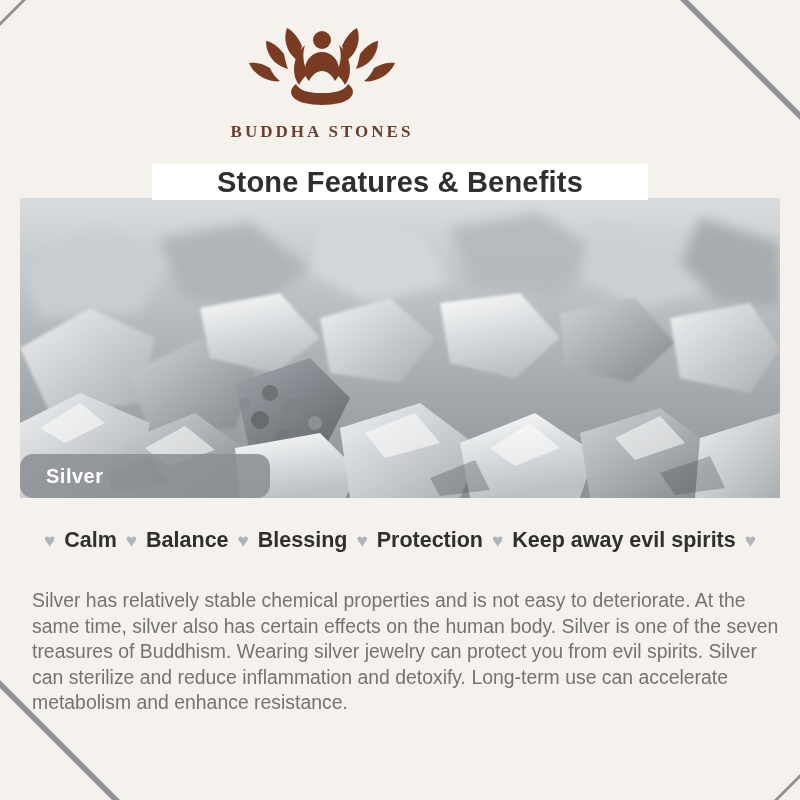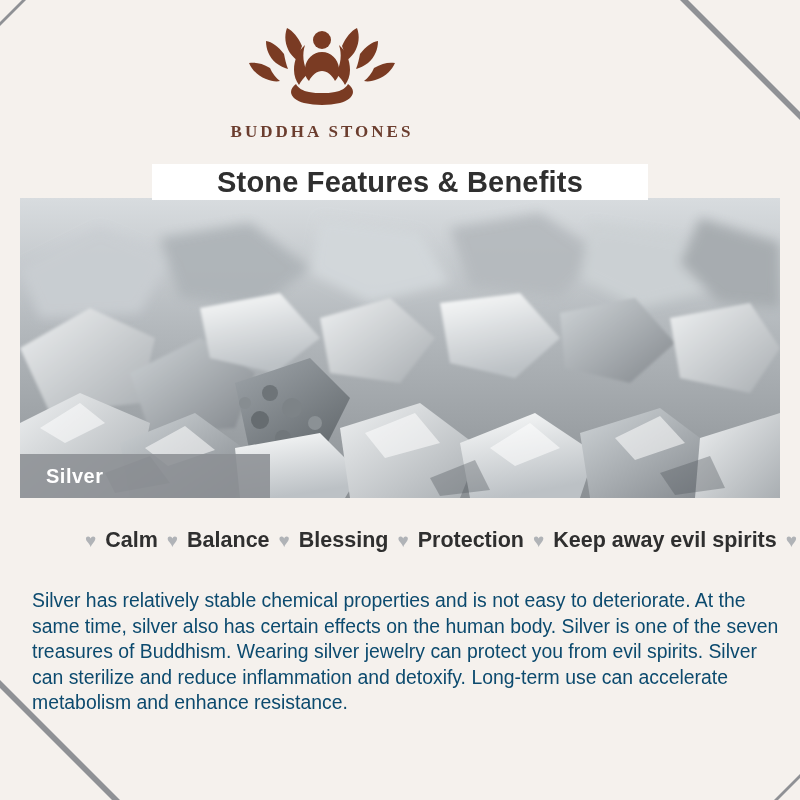--- a/index.html
+++ b/index.html
@@ -128,36 +128,37 @@
   .stone-label {
     position: absolute;
     bottom: 0;
     left: 0;
     width: 250px;
     height: 44px;
     background: rgba(140,143,148,0.88);
     display: flex;
     align-items: center;
     z-index: 4;
+    border-radius: 13px;
   }
   .stone-label span {
     color: #ffffff;
     font-size: 20px;
     font-weight: bold;
     padding-left: 26px;
     letter-spacing: 0.5px;
   }
 
   
   .keywords {
     position: absolute;
     top: 528px;
     left: 0;
     width: 800px;
-    text-align: right;
+    text-align: center;
     z-index: 6;
     font-size: 21.5px;
     font-weight: bold;
     color: #2f2f2f;
     white-space: nowrap;
   }
   .kw-heart {
     color: #b0b3b7;
     font-weight: normal;
     font-size: 19px;
@@ -165,21 +166,21 @@
   }
 
   
   .body-copy {
     position: absolute;
     top: 588px;
     left: 32px;
     width: 748px;
     font-size: 19.4px;
     line-height: 1.32;
-    color: #0c4a6e;
+    color: #737373;
     z-index: 6;
   }
 </style>
 </head>
 <body>
 
 <div class="page">
 
   <div class="corner corner-tr"></div>
   <div class="corner corner-tr-inner"></div>

